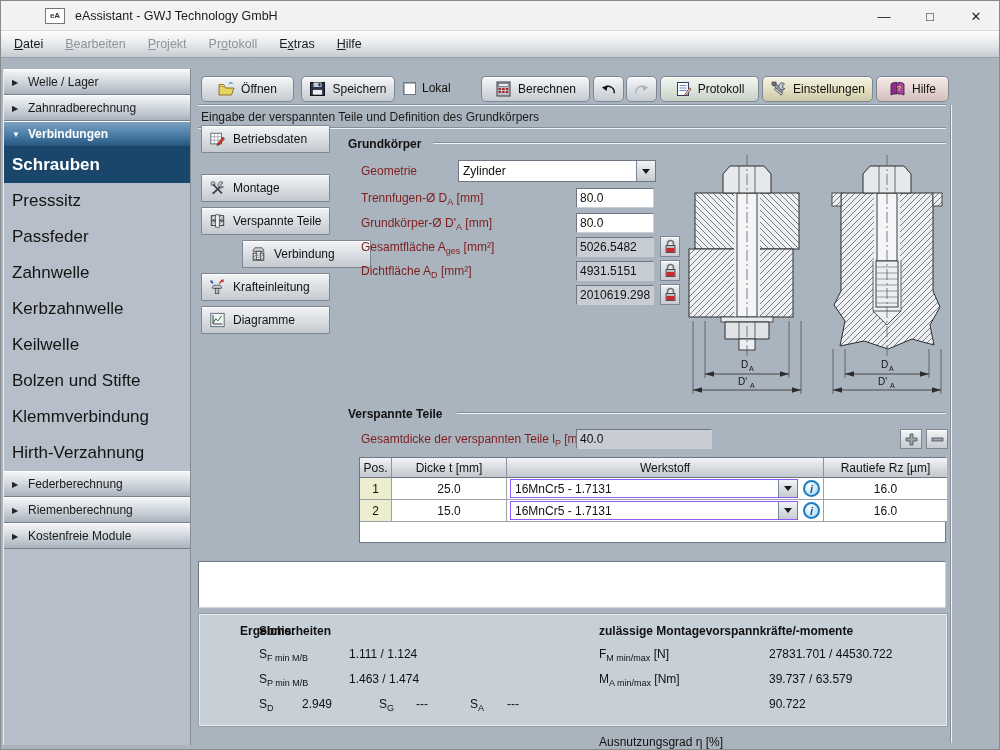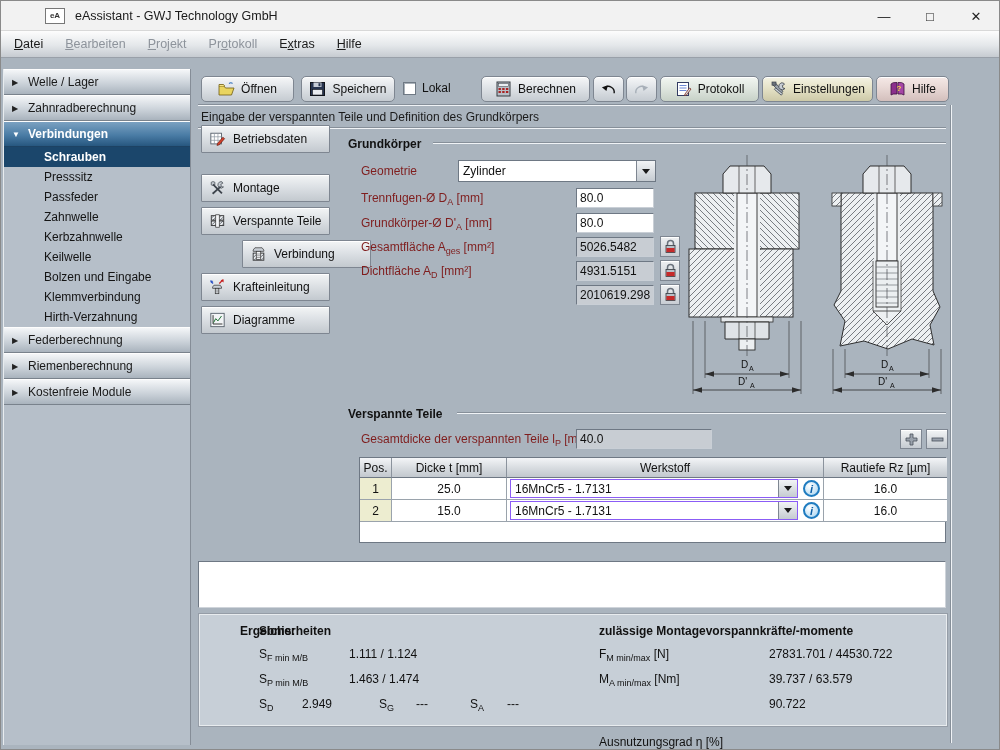--- a/index.html
+++ b/index.html
@@ -29,21 +29,21 @@
   
   .sidebar { position:absolute; left:2px; top:68px; width:188px; bottom:4px;
              background:#b6bfc9; border-right:1px solid #858d97; border-left:1px solid #e8ecef; }
   .sh { height:26px; display:flex; align-items:center; gap:7px; padding-left:8px; font-size:12px;
         background:linear-gradient(#f4f6f8,#ccd3da 55%,#a9b3bd);
         border-top:1px solid #fdfdfd; border-bottom:1px solid #79828c; color:#1a1a1a; }
   .sh .arr { font-size:8px; color:#222; width:9px; }
   .sh.blue { background:linear-gradient(#7ba1c1,#4a7ca5 55%,#27577f); color:#fff; font-weight:bold;
              border-bottom:1px solid #1d4263; }
   .sh.blue .arr { color:#fff; }
-  .si { height:20px; display:flex; align-items:center; padding-left:40px; font-size:12px; color:#141414; }
+  .si { height:36px; display:flex; align-items:center; padding-left:8px; font-size:17px; color:#141414; }
   .si.sel { background:#1b466b; color:#fff; font-weight:bold; }
 
   
   .btn { position:absolute; top:75px; height:26px; display:flex; align-items:center; justify-content:center;
          gap:6px; background:linear-gradient(#f6f7f8,#dfe3e7 45%,#c5cbd1); border:1px solid #7e8691;
          box-shadow:inset 0 1px 0 #fff; font-size:12px; border-radius:5px; cursor:default; }
   .btn.tint-set { background:linear-gradient(#f4f3e4,#e6e3c8 45%,#cdc9a8); }
   .btn.tint-help { background:linear-gradient(#f5e9e7,#e8d8d5 45%,#d3bfbc); }
   .btn.tint-prot { background:linear-gradient(#f2f6f2,#e0e7e0 45%,#c7d1c7); }
   .icon16 { width:17px; height:16px; flex:0 0 auto; }
@@ -140,21 +140,21 @@
     <div class="sh blue">
         <span class="arr">▼</span>
         <span>Verbindungen</span>
       </div>
     <div class="si sel">Schrauben</div>
     <div class="si">Presssitz</div>
     <div class="si">Passfeder</div>
     <div class="si">Zahnwelle</div>
     <div class="si">Kerbzahnwelle</div>
     <div class="si">Keilwelle</div>
-    <div class="si">Bolzen und Eingabe</div>
+    <div class="si">Bolzen und Stifte</div>
     <div class="si">Klemmverbindung</div>
     <div class="si">Hirth-Verzahnung</div>
     <div class="sh">
         <span class="arr">▶</span>
         <span>Federberechnung</span>
       </div>
     <div class="sh">
         <span class="arr">▶</span>
         <span>Riemenberechnung</span>
       </div>

